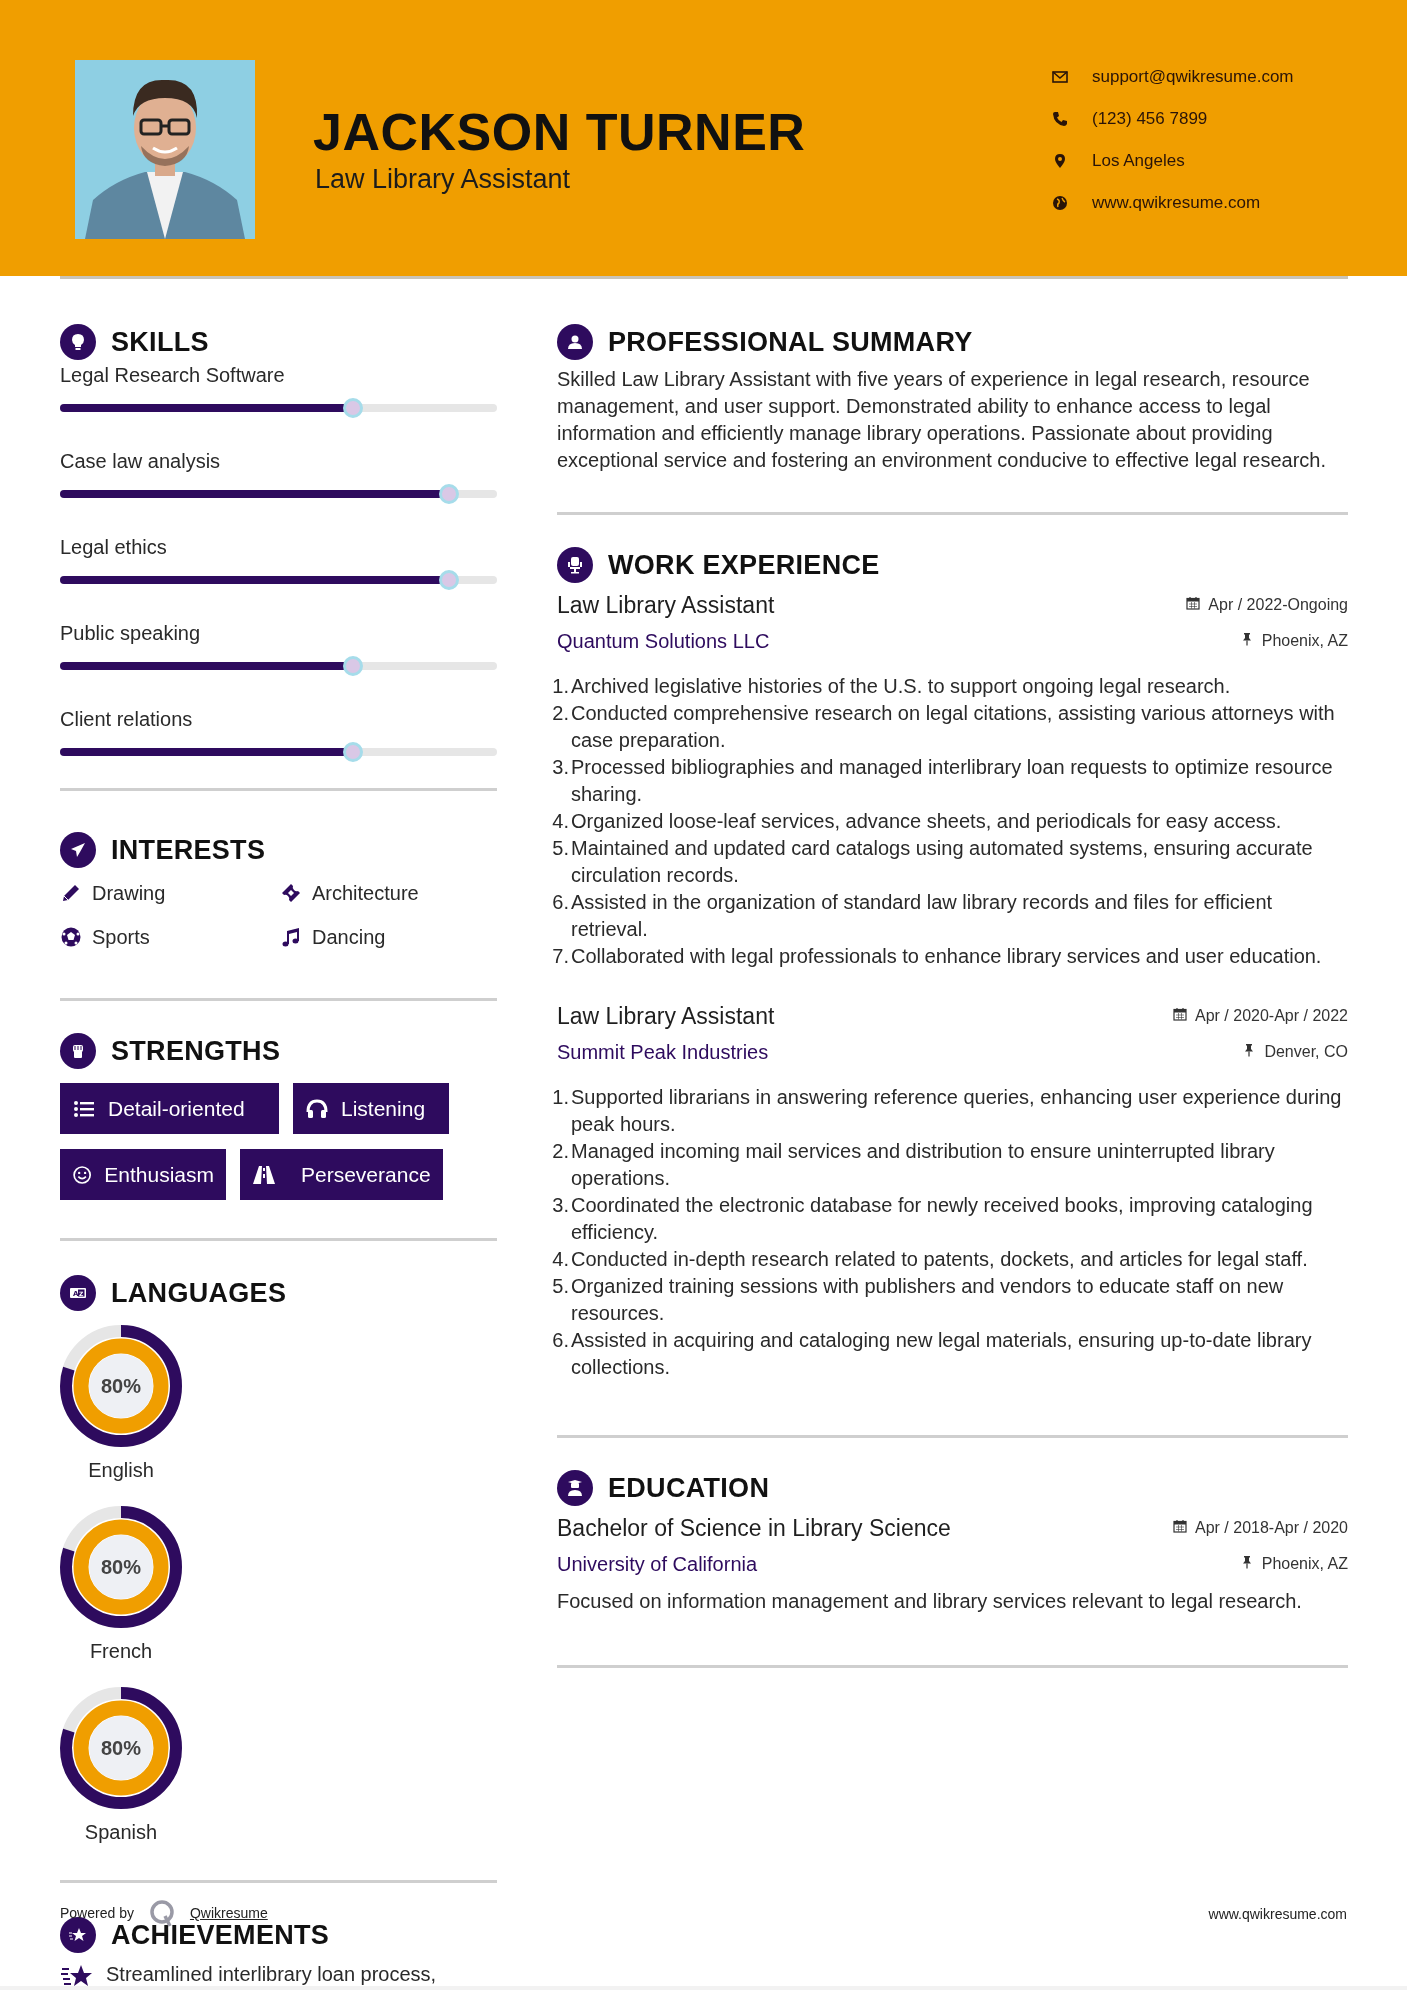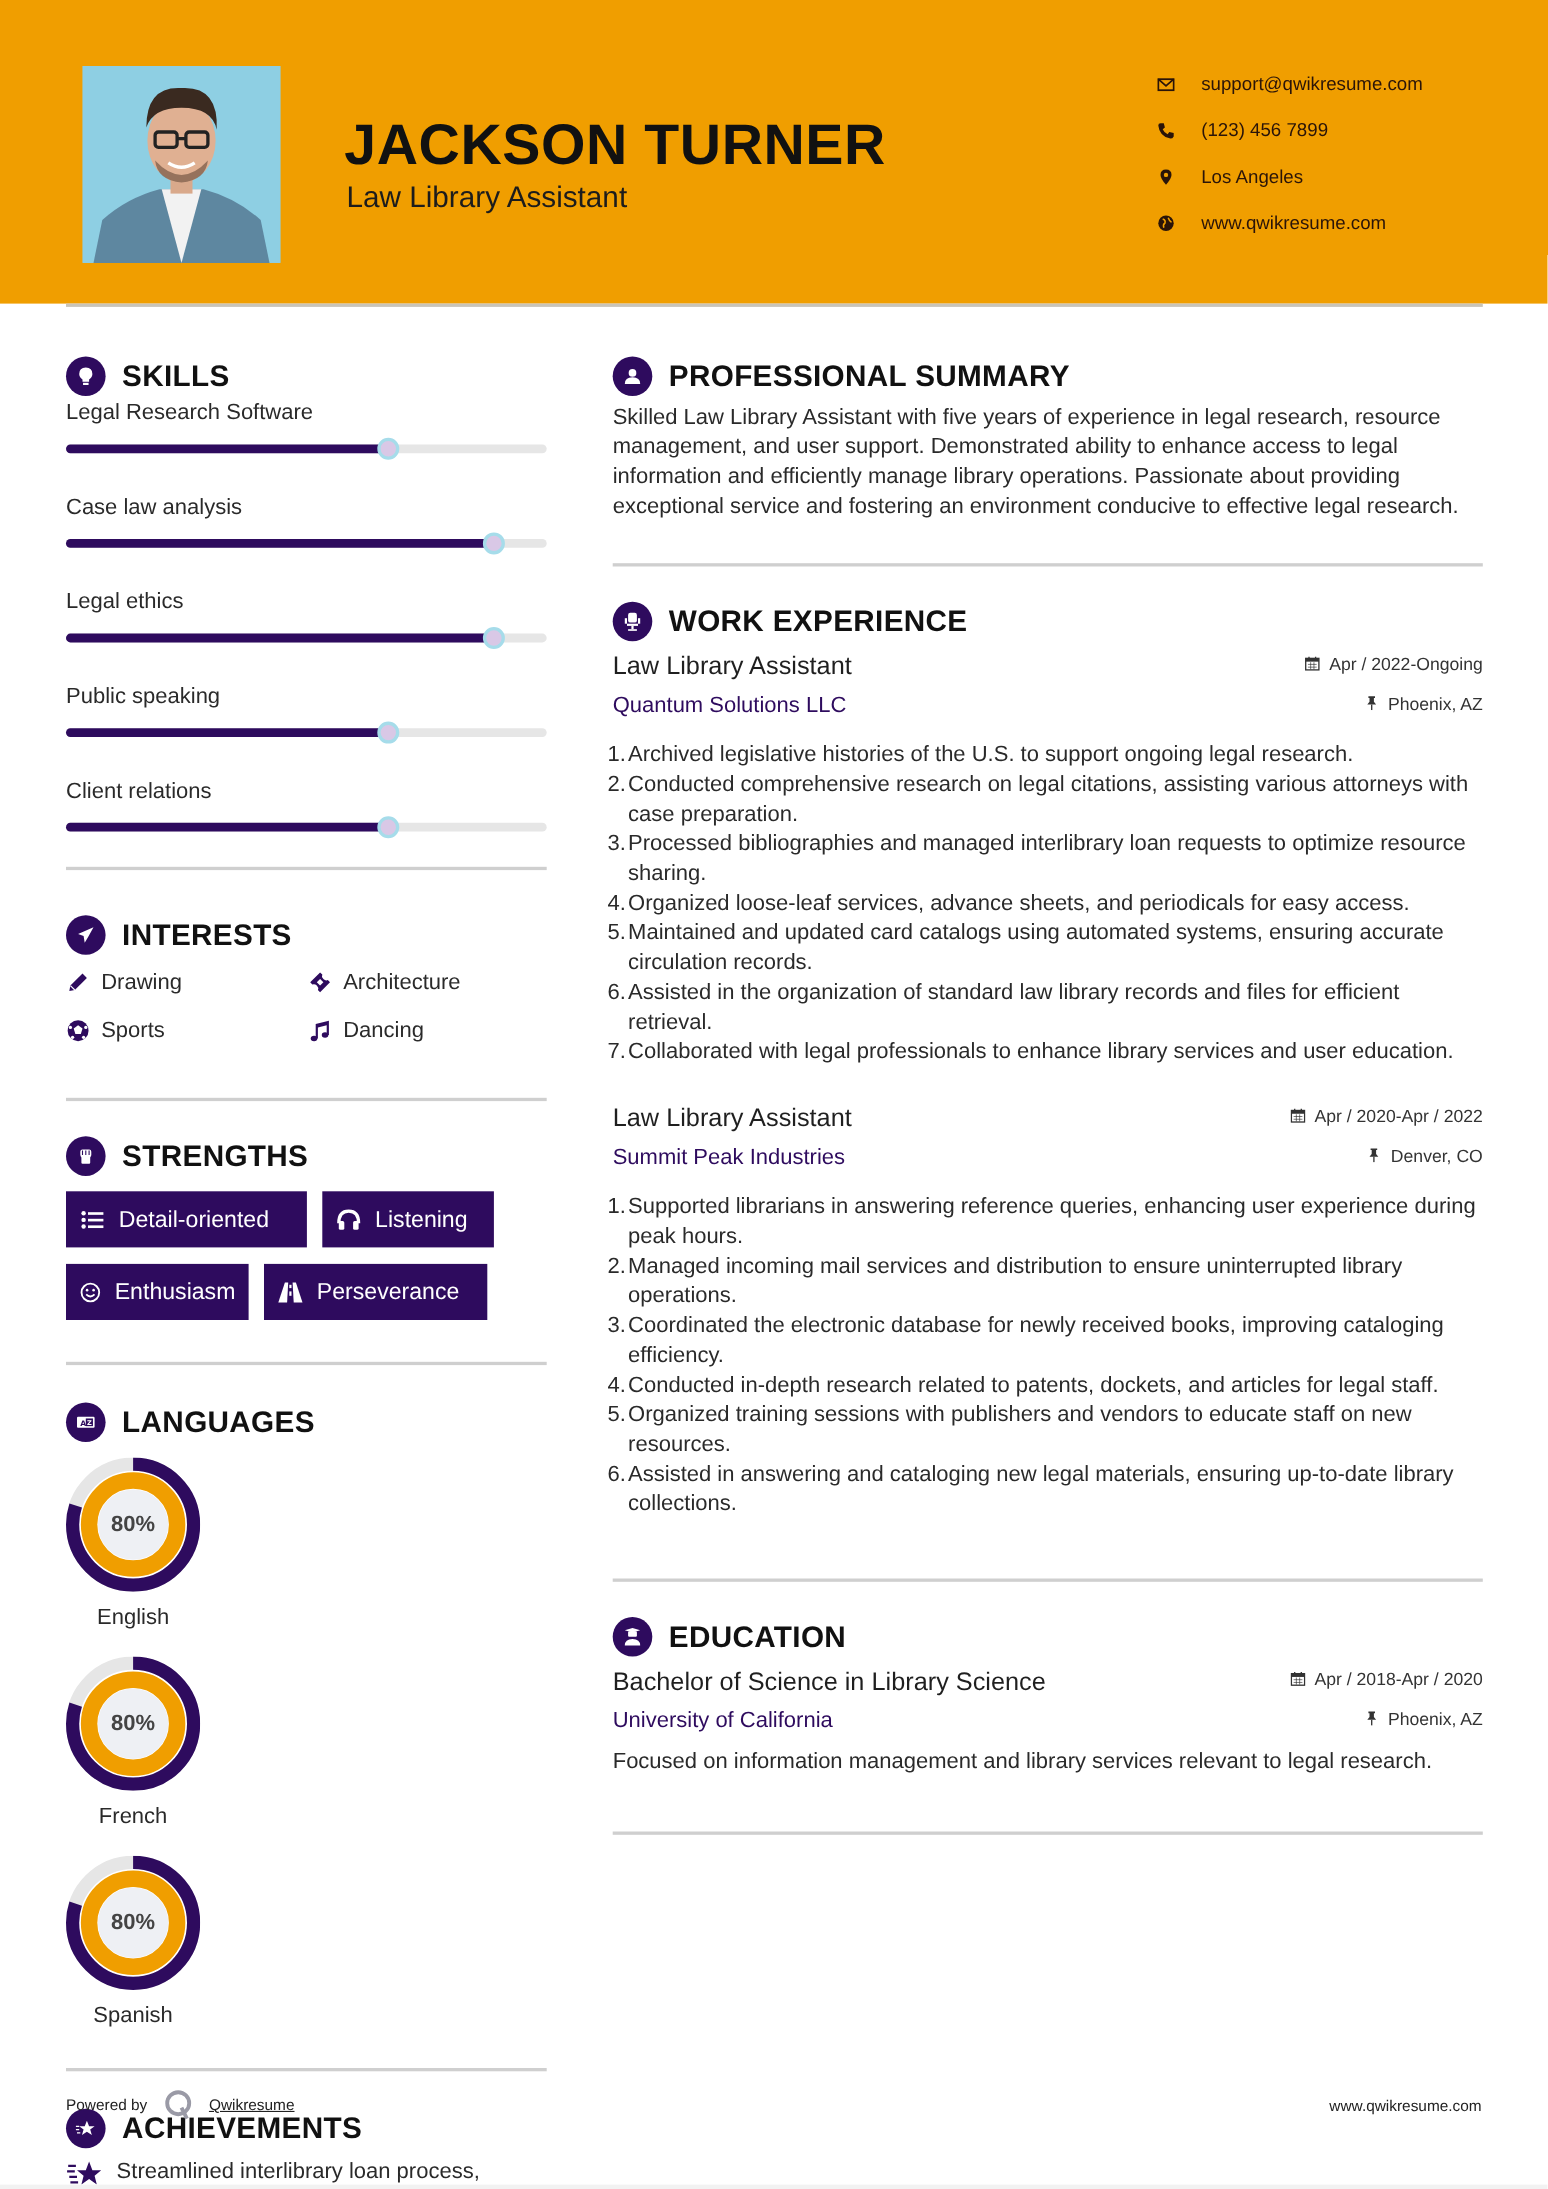--- a/index.html
+++ b/index.html
@@ -275,21 +275,21 @@
       </div>
       <div class="badge" style="width:166px;">
         <svg viewBox="0 0 24 24">
             <circle cx="12" cy="12" r="9.5" fill="none" stroke="#fff" stroke-width="2"></circle>
             <circle cx="8.5" cy="9.5" r="1.4" fill="#fff"></circle>
             <circle cx="15.5" cy="9.5" r="1.4" fill="#fff"></circle>
             <path d="M7.5 14 Q12 18.5 16.5 14" fill="none" stroke="#fff" stroke-width="2"></path>
           </svg>
         <span>Enthusiasm</span>
       </div>
-      <div class="badge" style="width:203px;">
+      <div class="badge" style="width:203px;gap:13px;">
         <svg viewBox="0 0 24 24">
             <path d="M7 3 L10 3 L9 21 L1 21 Z" fill="#fff"></path>
             <path d="M14 3 L17 3 L23 21 L15 21 Z" fill="#fff"></path>
             <rect x="11" y="5" width="2" height="3" fill="#fff"></rect>
             <rect x="11" y="11" width="2" height="4" fill="#fff"></rect>
           </svg>
         <span>Perseverance</span>
       </div>
     </div>
     <div class="divider" style="margin-top:38px;"></div>
@@ -503,21 +503,21 @@
         <li>
             <span class="num">4.</span>
             <span>Conducted in-depth research related to patents, dockets, and articles for legal staff.</span>
           </li>
         <li>
             <span class="num">5.</span>
             <span>Organized training sessions with publishers and vendors to educate staff on new resources.</span>
           </li>
         <li>
             <span class="num">6.</span>
-            <span>Assisted in answering and cataloging new legal materials, ensuring up-to-date library collections.</span>
+            <span>Assisted in acquiring and cataloging new legal materials, ensuring up-to-date library collections.</span>
           </li>
       </ol>
     </div>
     <div class="divider" style="margin-top:54px;"></div>
   </section>
 
   <section style="margin-top:28px;">
     <div class="sec-head">
       <span class="sec-icon">
         <svg viewBox="0 0 20 20">

